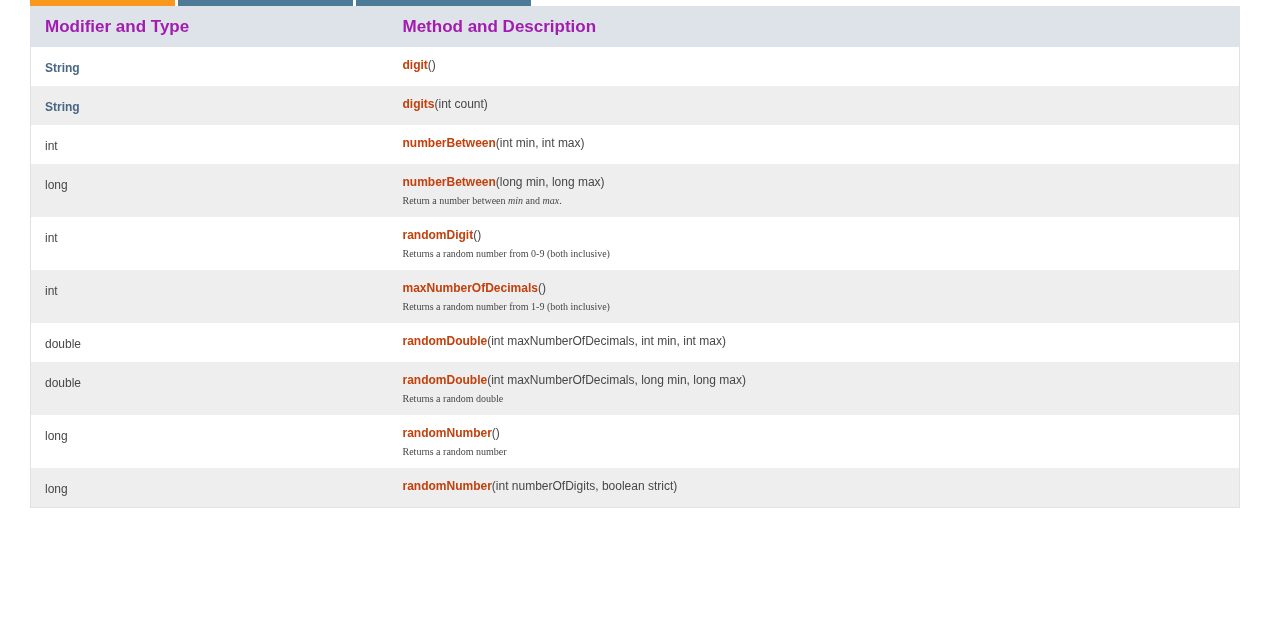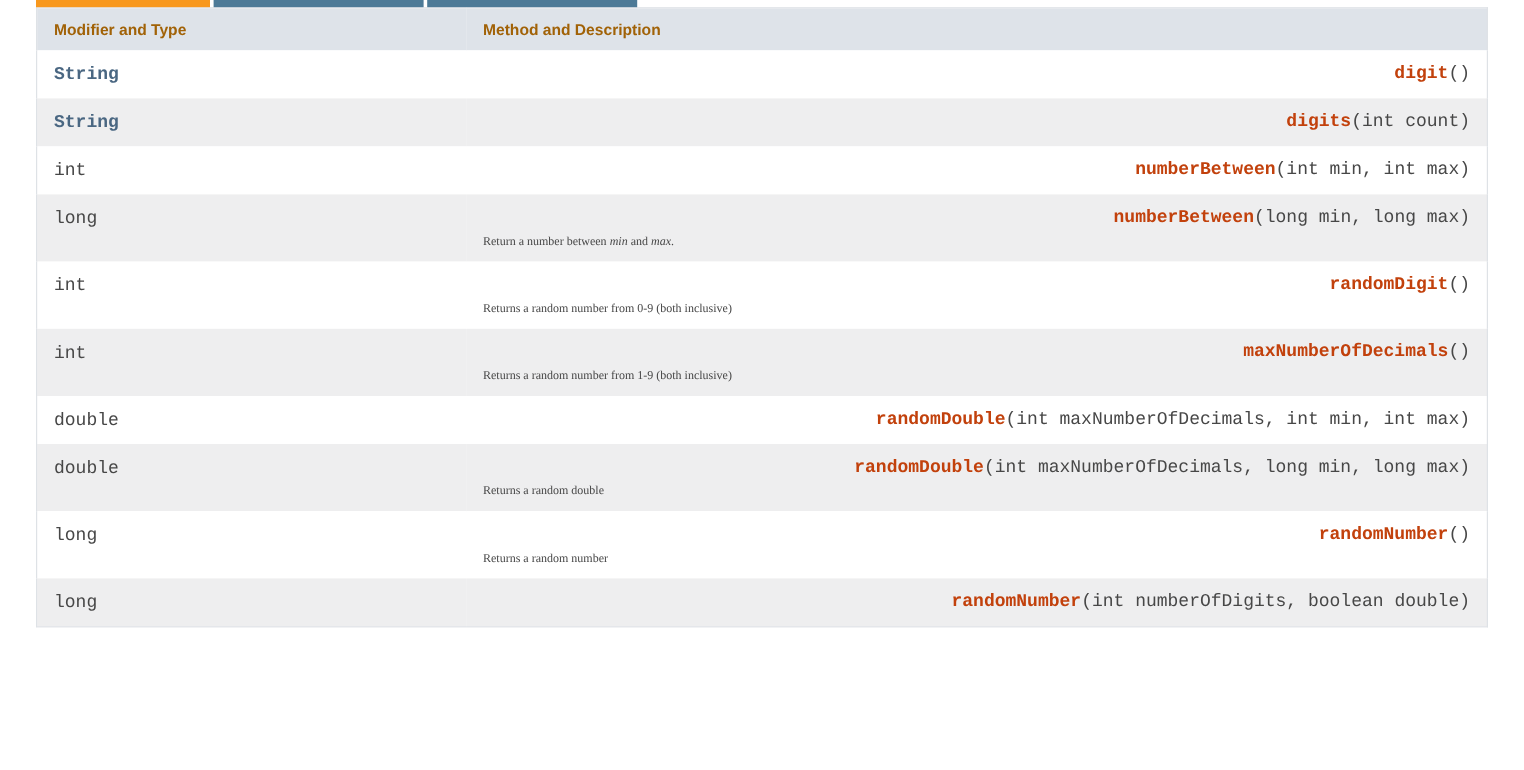--- a/index.html
+++ b/index.html
@@ -33,42 +33,41 @@
       border-collapse: collapse;
       border: 1px solid #dee2e6;
     }
     thead {
       background: #dee3e9;
     }
     th {
       text-align: left;
       padding: 10px 14px;
       font-weight: bold;
-      font-size: 13px;
-      color: #a16207;
+      font-size: 17px;
+      color: #a21caf;
       margin-top: 16px;
     }
     th.col-modifier {
       width: 358px;
     }
     td {
       padding: 11px 14px;
       vertical-align: top;
       font-size: 15px;
     }
     tbody tr:nth-child(odd) {
       background: #fff;
     }
     tbody tr:nth-child(even) {
       background: #eeeeef;
     }
     .code {
-      font-family: Liberation Mono, monospace;
-      font-size: 15px;
-      text-align: right;
+      font-family: Liberation Sans, sans-serif;
+      font-size: 12px;
     }
     .type-link {
       color: #4a6782;
       font-weight: bold;
     }
     .type-plain {
       color: #474747;
     }
     .method-link {
       color: #c2410c;
@@ -159,17 +158,17 @@
       <tr>
         <td><span class="code type-plain">long</span></td>
         <td>
           <div class="code"><span class="method-link">randomNumber</span><span class="params">()</span></div>
           <div class="description">Returns a random number</div>
         </td>
       </tr>
       <tr>
         <td><span class="code type-plain">long</span></td>
         <td>
-          <div class="code"><span class="method-link">randomNumber</span><span class="params">(int numberOfDigits, boolean double)</span></div>
+          <div class="code"><span class="method-link">randomNumber</span><span class="params">(int numberOfDigits, boolean strict)</span></div>
         </td>
       </tr>
     </tbody>
 </table>
 
 </body></html>

